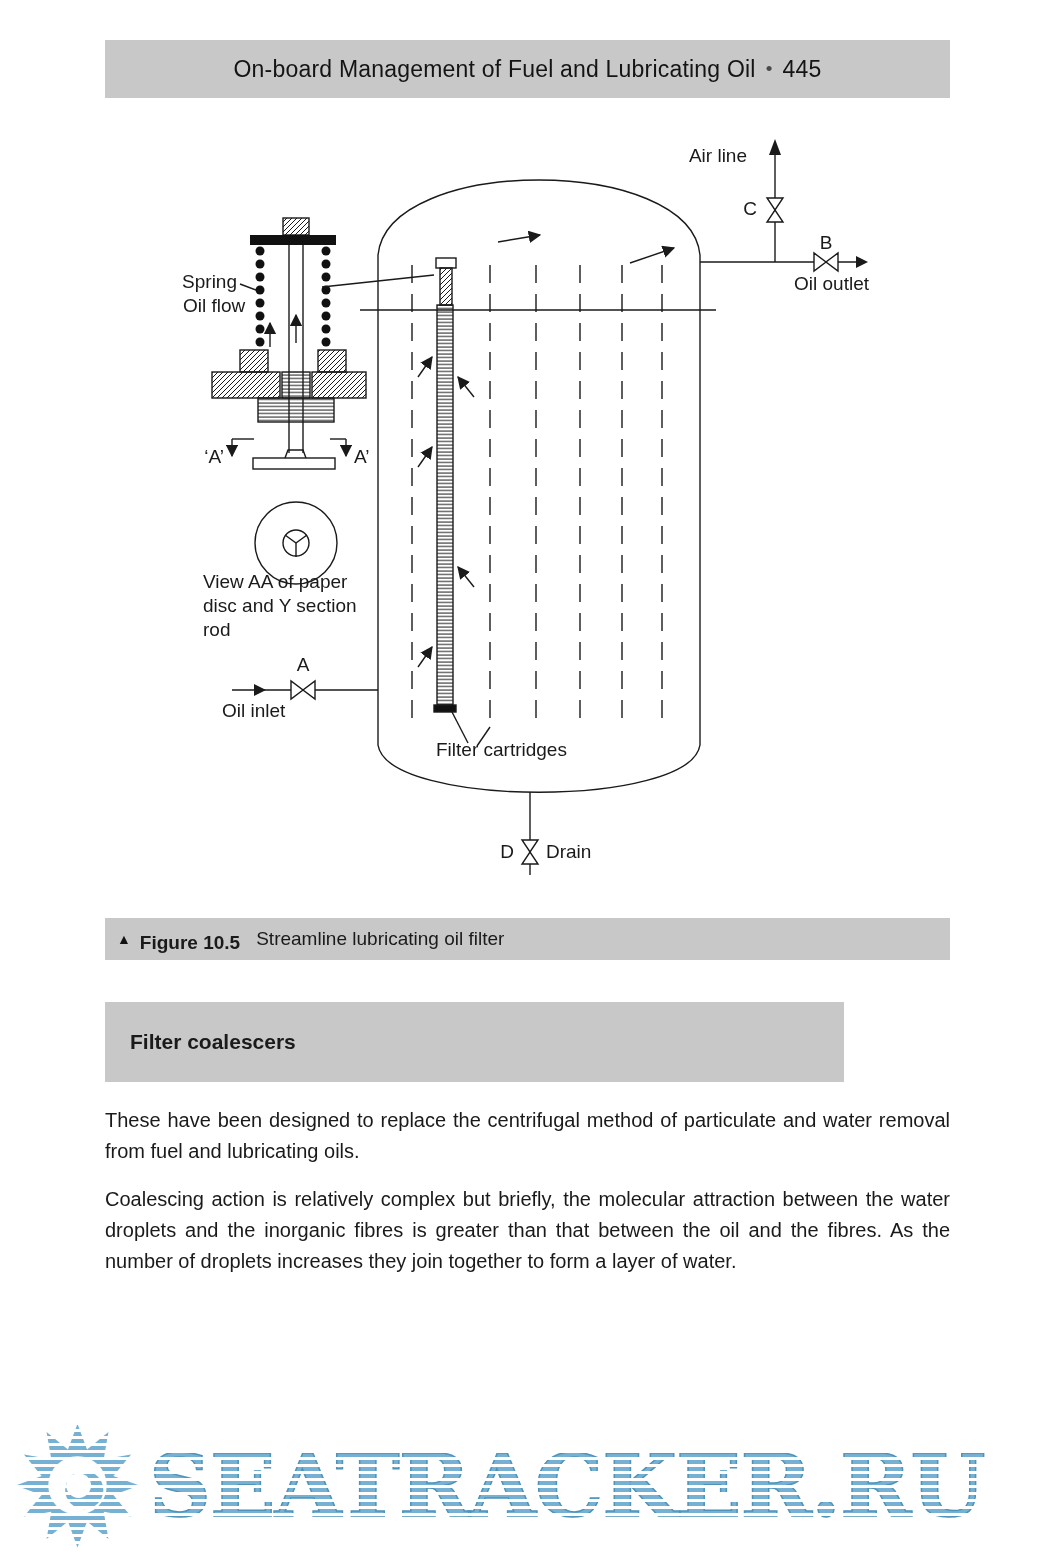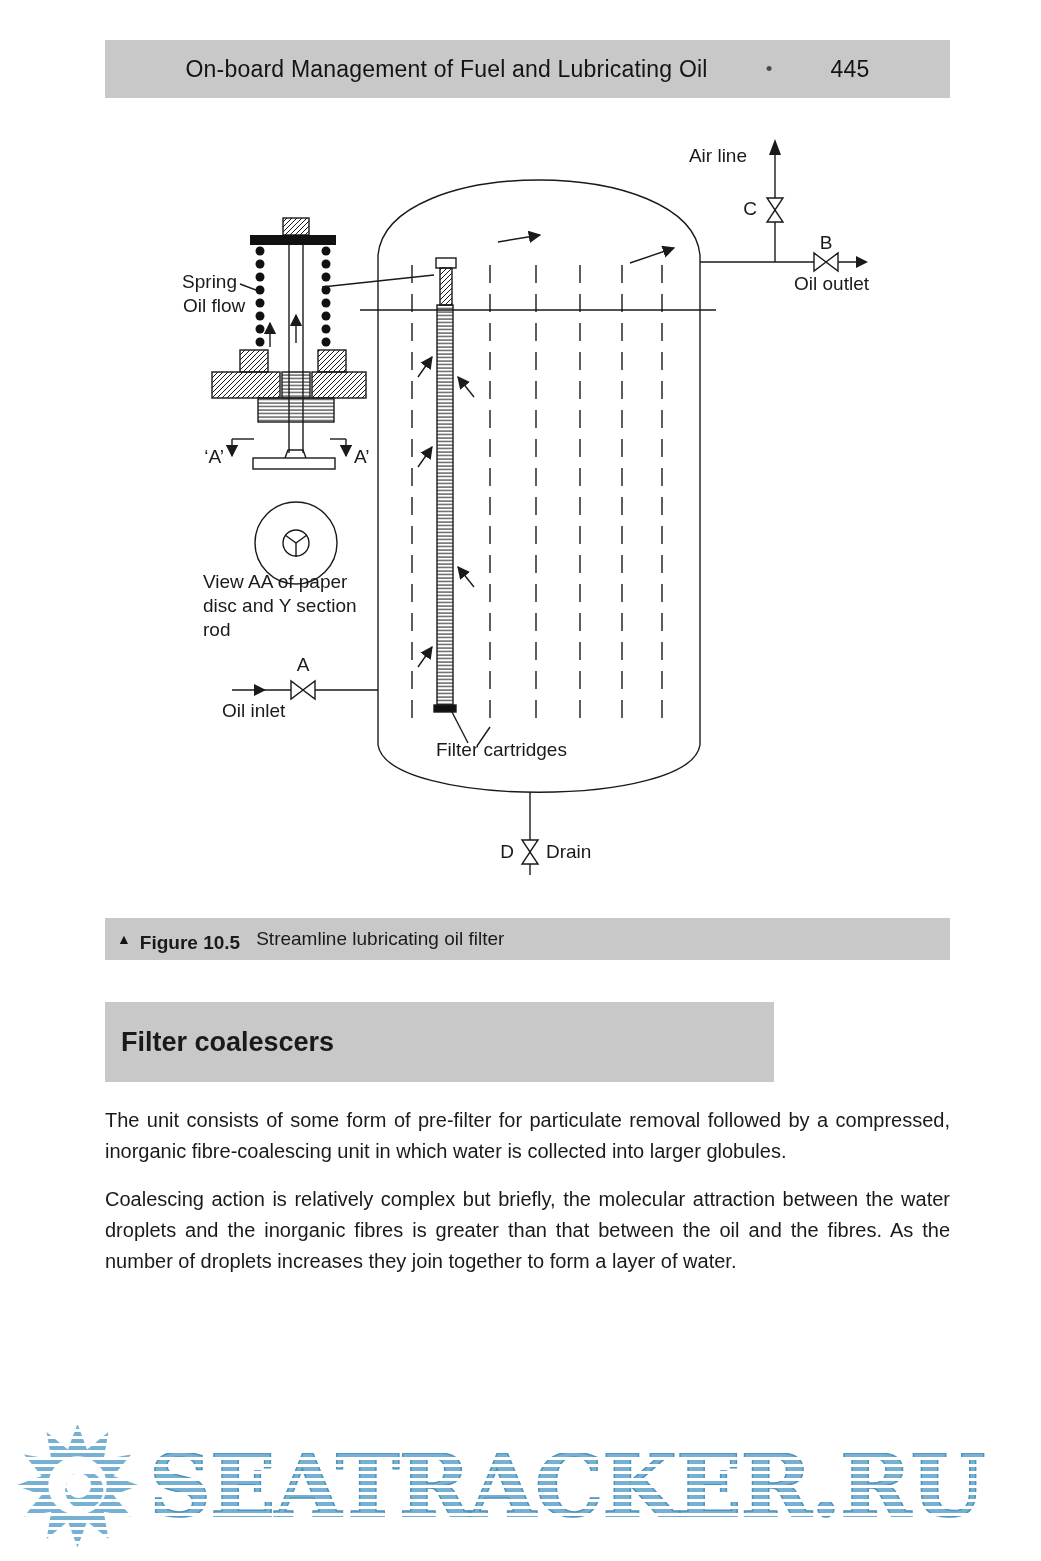--- a/index.html
+++ b/index.html
@@ -6,37 +6,37 @@
   html,body { background:#ffffff; }
   body { font-family:"Liberation Sans", sans-serif; color:#1a1a1a; }
   .page {
     position:relative; width:1041px; height:1561px;
     background:#ffffff; overflow:hidden; margin:0 auto;
   }
   .graybar { position:absolute; background:#c7c8c7; }
   .header-bar {
     left:105px; top:40px; width:845px; height:58px;
     display:flex; align-items:center; justify-content:center;
-    font-size:23px; color:#141414; letter-spacing:0.2px;gap:48px;
+    font-size:23px; color:#141414; letter-spacing:0.2px;
   }
   .header-bar .bullet { margin:0 10px; color:#4a4a4a; font-size:19px; }
   .header-bar .pagenum { font-weight:normal; }
   .figure-wrap { position:absolute; left:0; top:115px; width:1041px; height:795px; }
   svg text { font-family:"Liberation Sans", sans-serif; font-size:19px; fill:#1a1a1a; }
   .caption-bar {
     left:105px; top:918px; width:845px; height:42px;
     display:flex; align-items:center; padding-left:12px; font-size:19px;
   }
   .caption-bar .marker { font-size:14px; margin-right:9px; color:#111; }
   .caption-bar .figlabel { font-weight:bold;margin-top:8px; }
   .caption-bar .figtitle { margin-left:16px; }
   .section-bar {
-    left:105px; top:1002px; width:669px; height:80px;
-    display:flex; align-items:center; padding-left:16px;
-    font-weight:bold; font-size:27px;
+    left:105px; top:1002px; width:739px; height:80px;
+    display:flex; align-items:center; padding-left:25px;
+    font-weight:bold; font-size:21px;
   }
   .bodytext {
     position:absolute; left:105px; top:1105px; width:845px;
     font-size:20px; line-height:31px; text-align:justify;
   }
   .bodytext p { margin-bottom:17px; }
   .watermark {
     position:absolute; left:10px; top:1418px; width:1031px; height:135px;
     display:flex; align-items:center; overflow:hidden;
   }
@@ -228,21 +228,21 @@
     <span class="marker">▲</span>
     <span class="figlabel">Figure 10.5</span>
     <span class="figtitle">Streamline lubricating oil filter</span>
   </div>
 
   <div class="graybar section-bar">
     <span>Filter coalescers</span>
   </div>
 
   <div class="bodytext">
-    <p>The unit consists of some form of pre-filter for particulate removal followed by a compressed, inorganic fibre-coalescing unit in which water is collected into larger globules.</p>
+    <p>These have been designed to replace the centrifugal method of particulate and water removal from fuel and lubricating oils.</p>
     <p>Coalescing action is relatively complex but briefly, the molecular attraction between the water droplets and the inorganic fibres is greater than that between the oil and the fibres. As the number of droplets increases they join together to form a layer of water.</p>
   </div>
 
   <div class="watermark">
     <div class="wm-inner">
       <svg width="135" height="135" viewBox="0 0 120 120">
         <polygon fill="#76b1d3" points="115,60 91.9,68.5 107.6,87.5 83.3,83.3 87.5,107.6 68.5,91.9 60,115 51.5,91.9 32.5,107.6 36.7,83.3 12.4,87.5 28.1,68.5 5,60 28.1,51.5 12.4,32.5 36.7,36.7 32.5,12.4 51.5,28.1 60,5 68.5,28.1 87.5,12.4 83.3,36.7 107.6,32.5 91.9,51.5"></polygon>
         <circle cx="60" cy="60" r="26" fill="#ffffff"></circle>
         <circle cx="66" cy="64" r="17" fill="#76b1d3"></circle>
         <circle cx="61" cy="60" r="11" fill="#ffffff"></circle>

